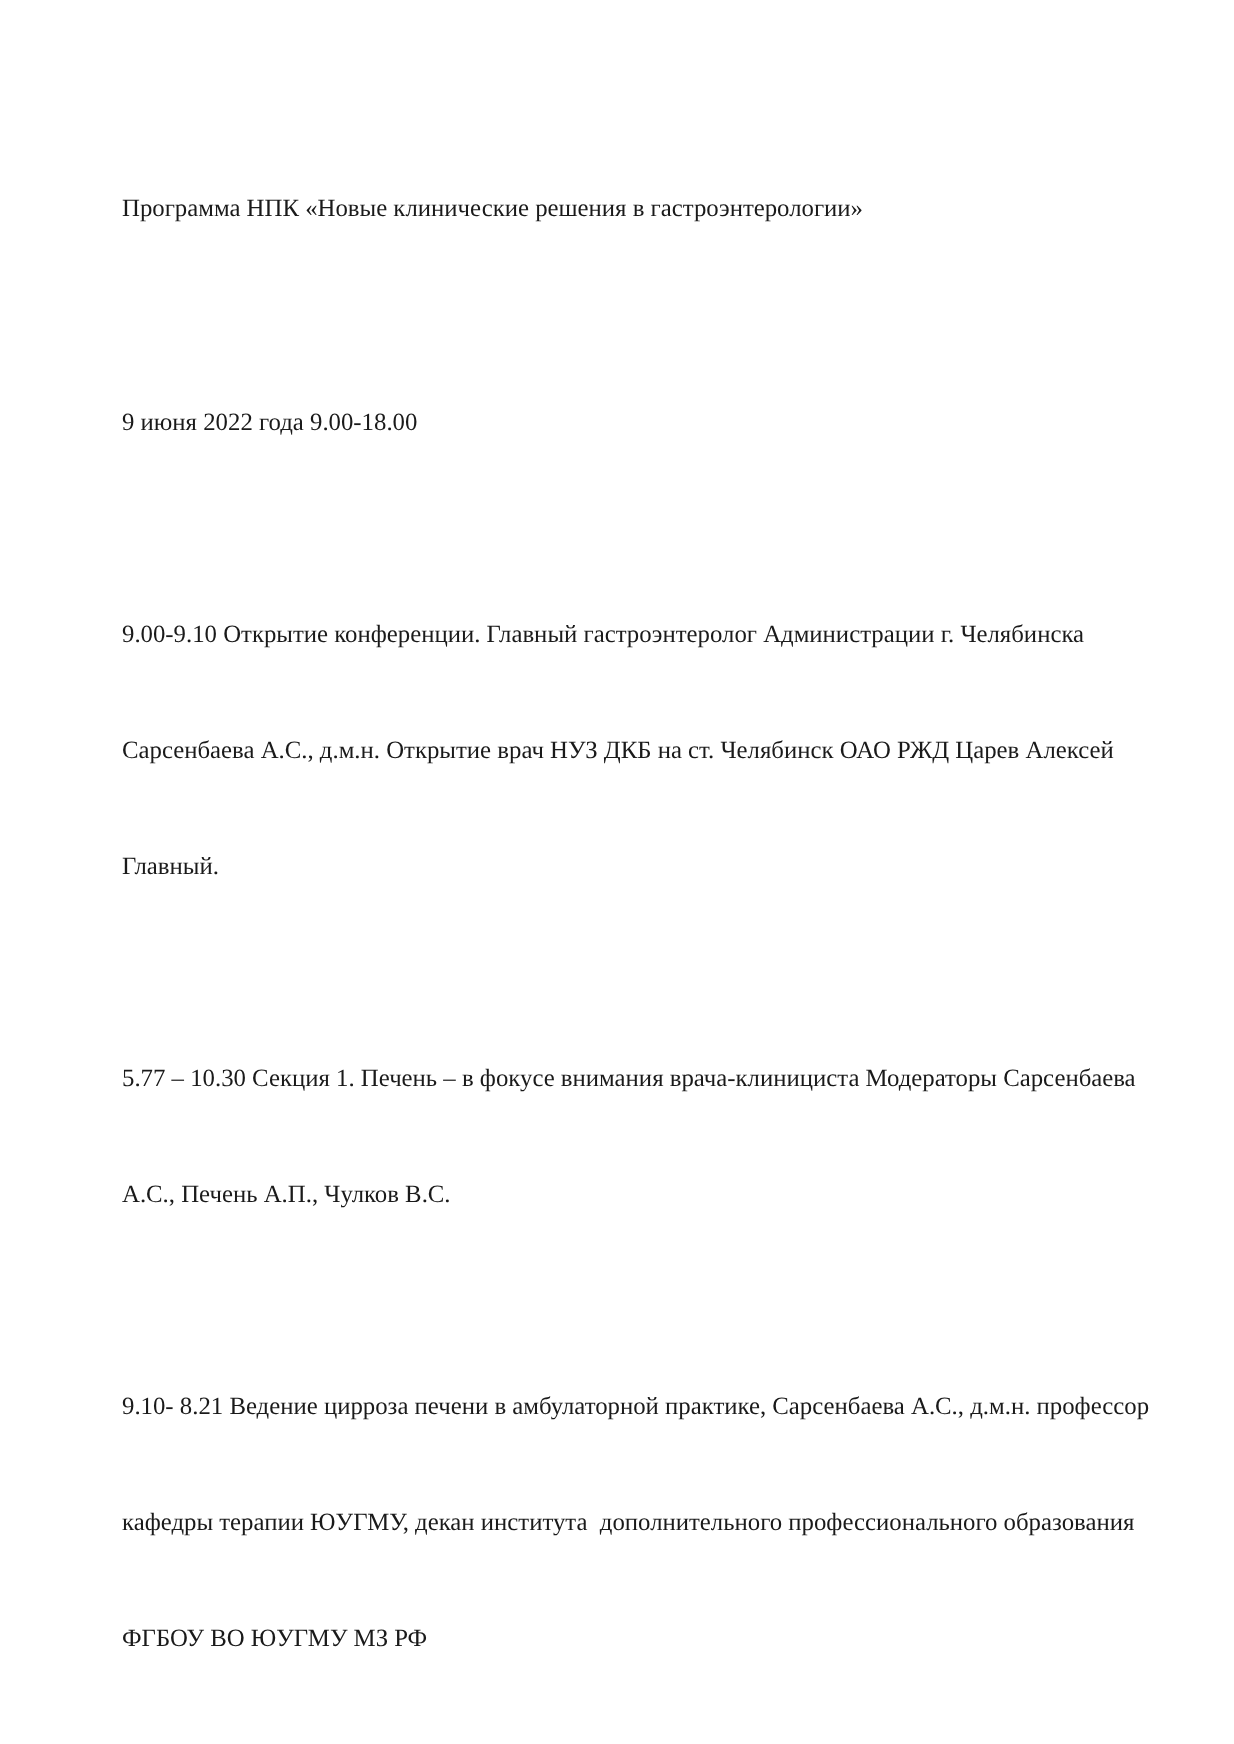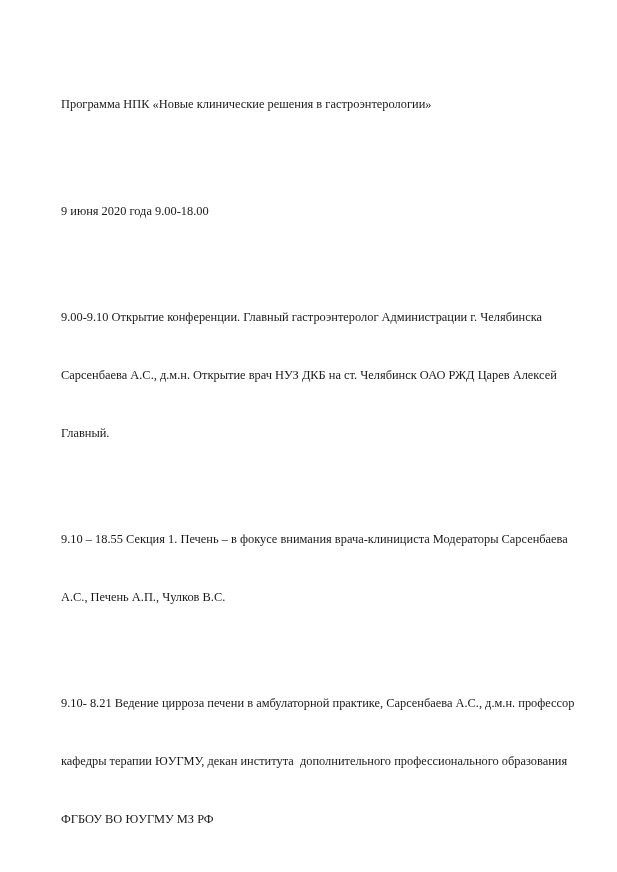--- a/index.html
+++ b/index.html
@@ -13,29 +13,29 @@
   .para .ln { display: block; }
 </style>
 </head>
 <body>
 
 <div class="page">
   <p class="para">
     <span class="ln">Программа НПК «Новые клинические решения в гастроэнтерологии»</span>
   </p>
   <p class="para">
-    <span class="ln">9 июня 2020 года 9.00-18.00</span>
+    <span class="ln">9 июня 2022 года 9.00-18.00</span>
   </p>
   <p class="para">
     <span class="ln">9.00-9.10 Открытие конференции. Главный гастроэнтеролог Администрации г. Челябинска</span>
     <span class="ln">Сарсенбаева А.С., д.м.н. Открытие врач НУЗ ДКБ на ст. Челябинск ОАО РЖД Царев Алексей</span>
     <span class="ln">Главный.</span>
   </p>
   <p class="para">
-    <span class="ln">9.10 – 18.55 Секция 1. Печень – в фокусе внимания врача-клинициста Модераторы Сарсенбаева</span>
+    <span class="ln">5.77 – 10.30 Секция 1. Печень – в фокусе внимания врача-клинициста Модераторы Сарсенбаева</span>
     <span class="ln">А.С., Печень А.П., Чулков В.С.</span>
   </p>
   <p class="para">
     <span class="ln">9.10- 8.21 Ведение цирроза печени в амбулаторной практике, Сарсенбаева А.С., д.м.н. профессор</span>
     <span class="ln">кафедры терапии ЮУГМУ, декан института  дополнительного профессионального образования</span>
     <span class="ln">ФГБОУ ВО ЮУГМУ МЗ РФ</span>
   </p>
 
 </div>
 

